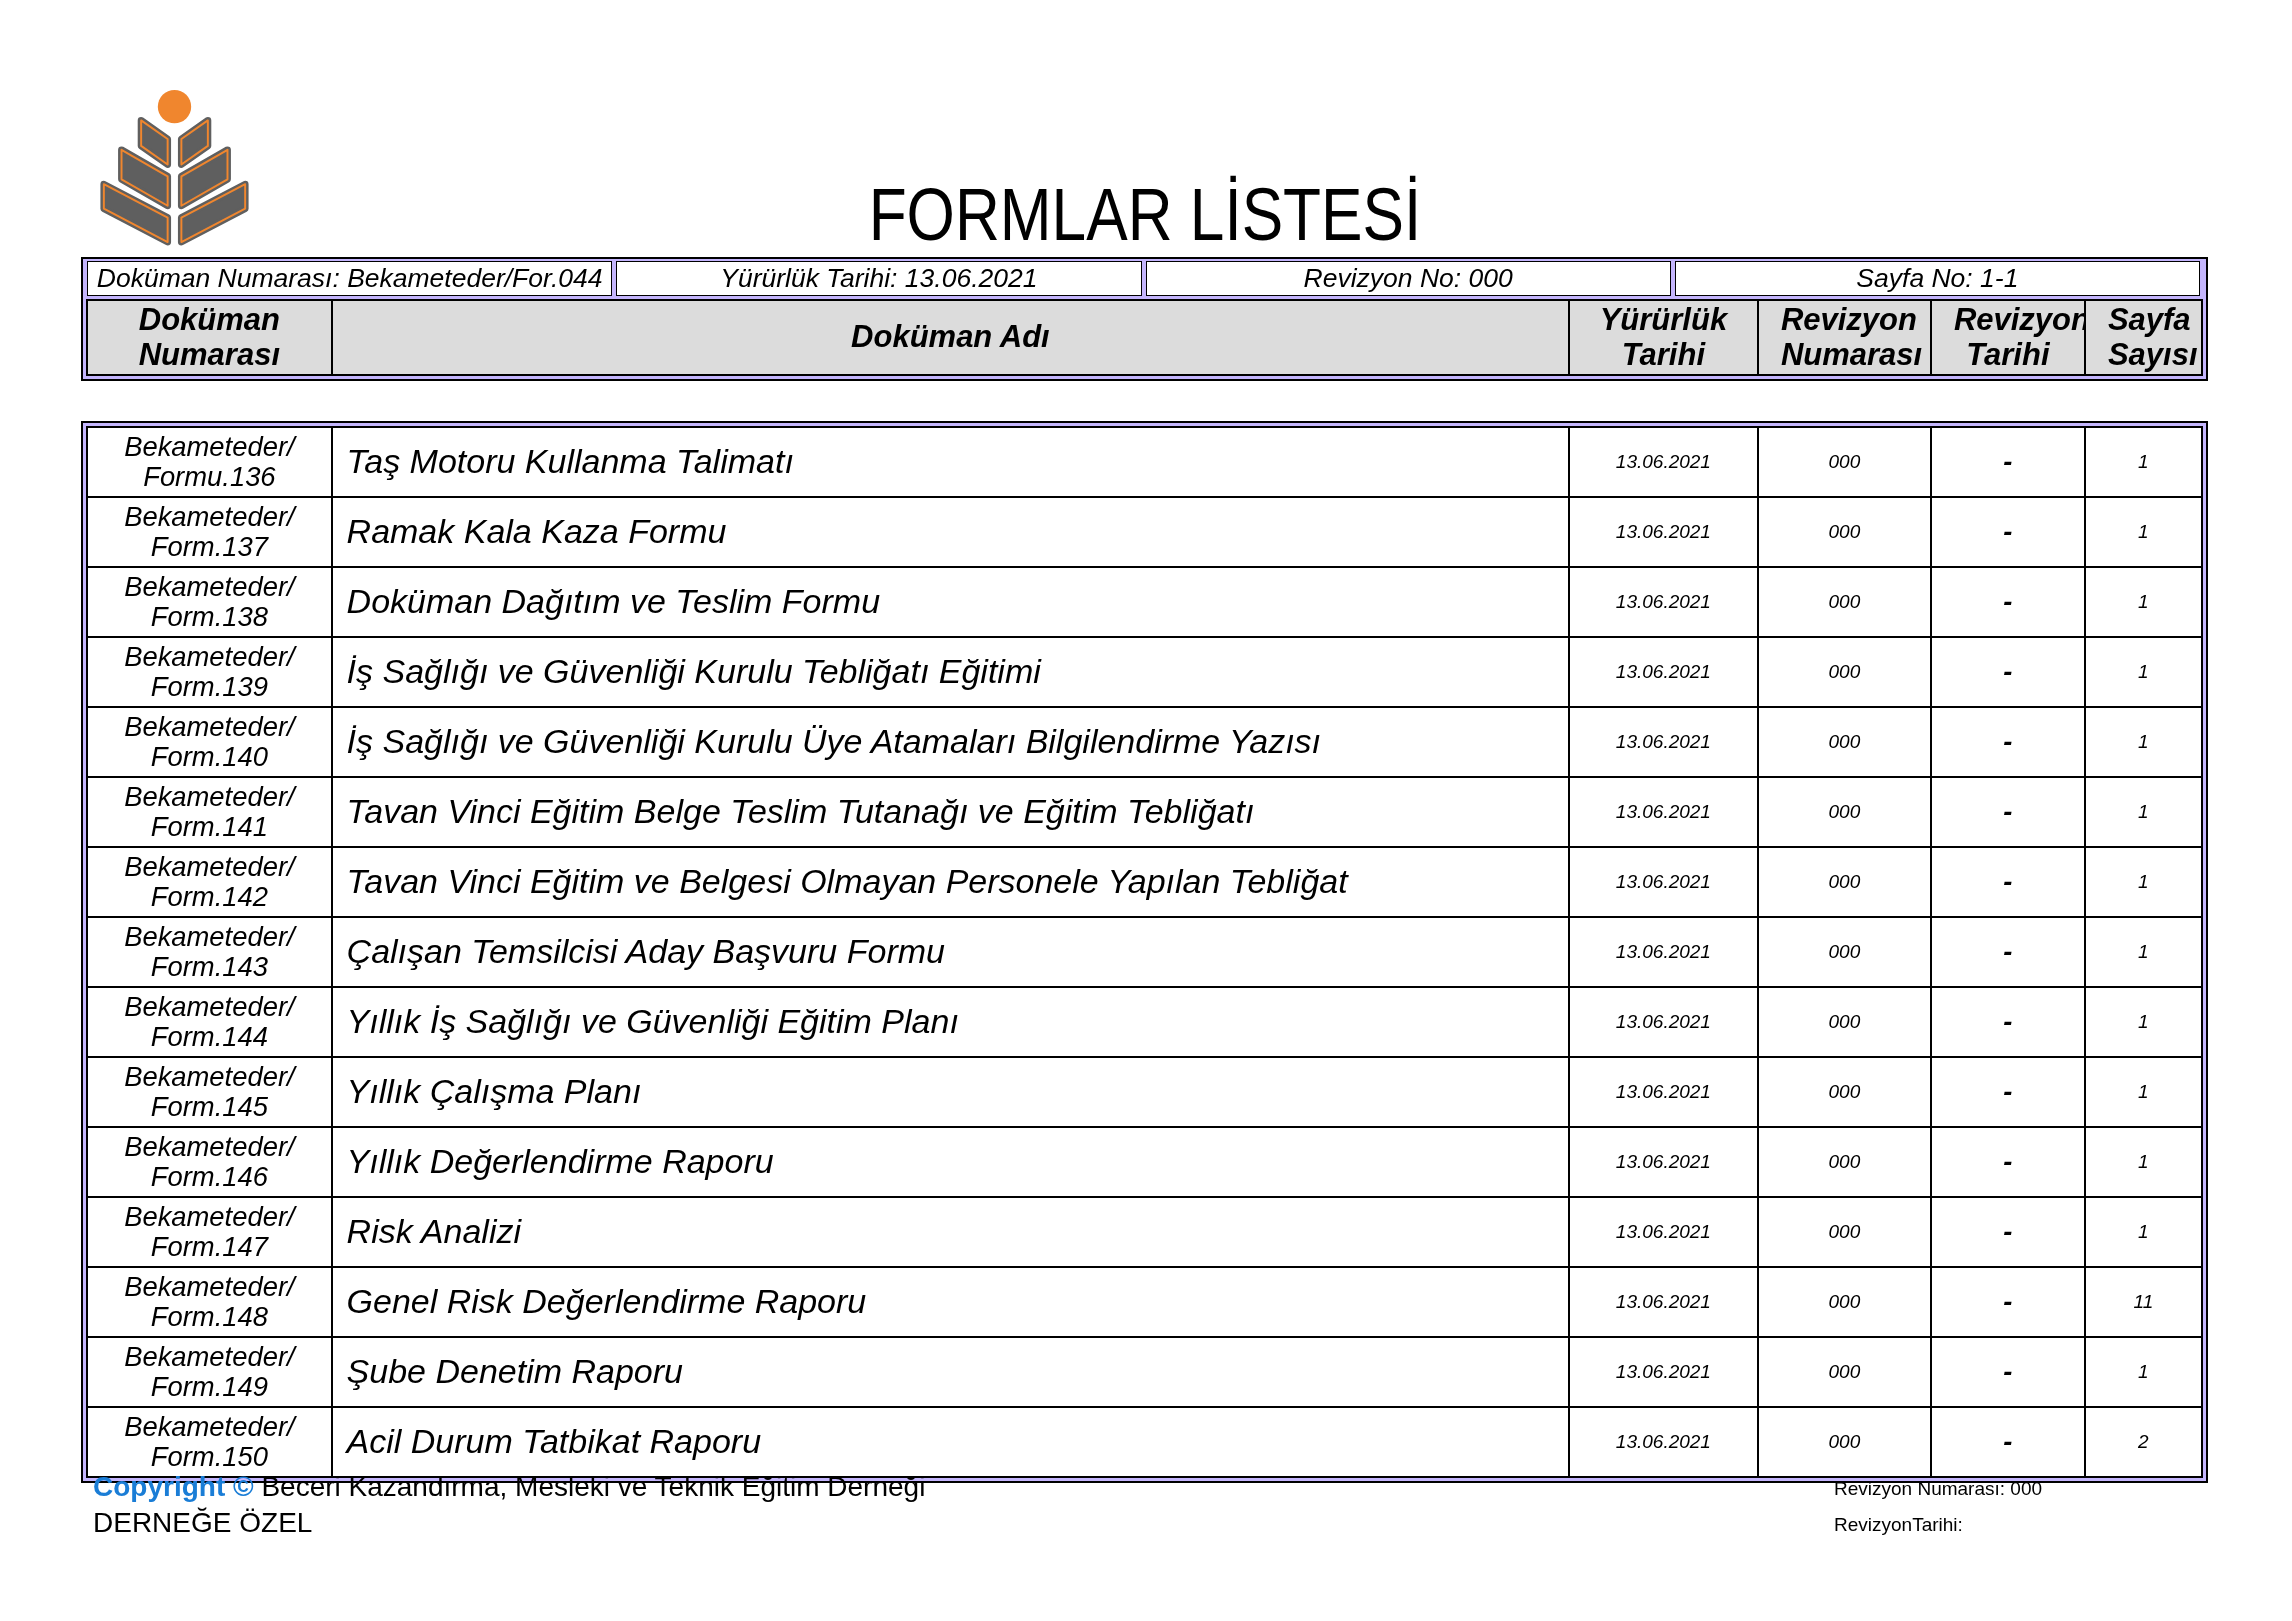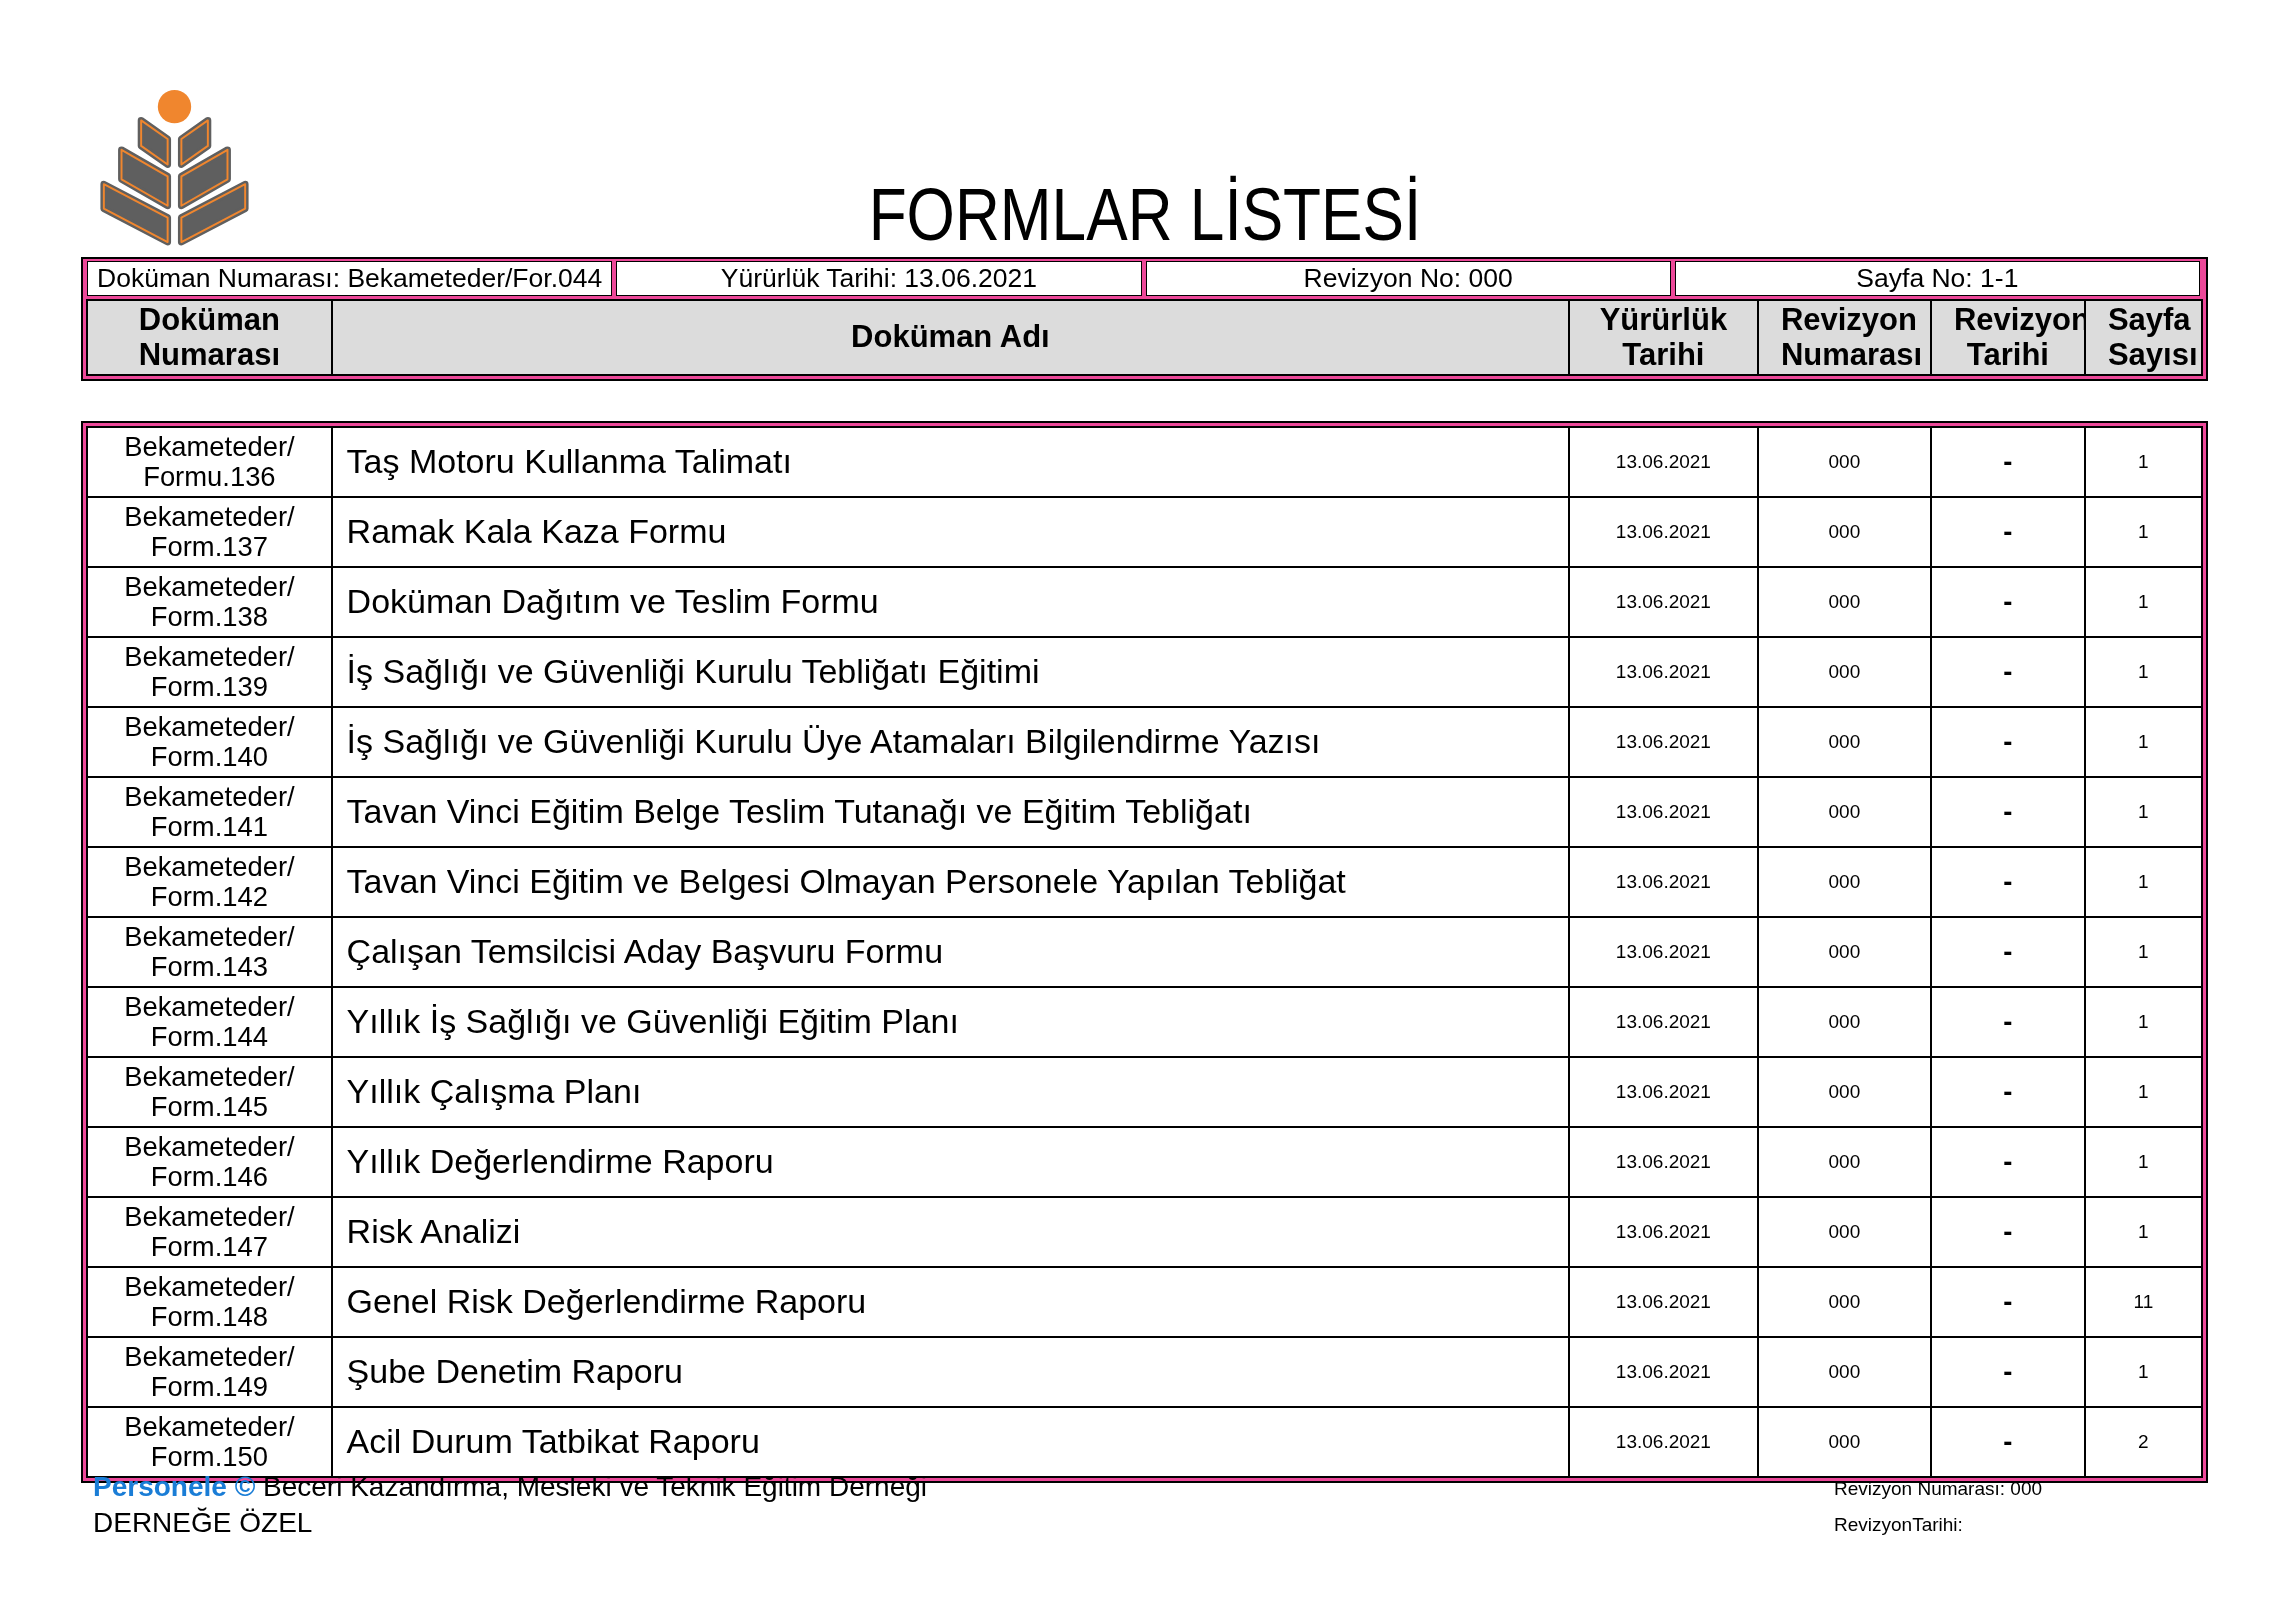--- a/index.html
+++ b/index.html
@@ -9,21 +9,21 @@
     -webkit-font-smoothing:antialiased;
   }
   .logo{position:absolute;left:96px;top:88px;width:157px;height:159px;}
   .title-box{position:absolute;left:83px;top:176px;width:2123px;text-align:center;}
   .title-text{
     display:inline-block;font-size:74px;line-height:78px;font-weight:400;
     transform:scaleX(0.84);transform-origin:center;white-space:nowrap;letter-spacing:0;
   }
   .tbl-wrap{
     position:absolute;left:81px;width:2127px;box-sizing:border-box;
-    border:2.5px solid #000;padding:2.9px;background:#ec4899;
+    border:2.5px solid #000;padding:2.9px;background:#c4b5fd;font-style:italic;
   }
   .info-wrap{top:257px;}
   .data-wrap{top:421px;}
   table{table-layout:fixed;border-color:#000;}
   .info-table{width:2121px;border-collapse:separate;border-spacing:4.9px 0;margin:-1px 0 0 -2.9px;}
   .info-table td{
     border:1.5px solid #000;height:33px;text-align:center;vertical-align:middle;
     font-size:26.5px;background:#fff;overflow:hidden;white-space:nowrap;padding:0 3.9px;
   }
   .colhead-table{width:2115px;border-collapse:collapse;margin-top:2.9px;}
@@ -289,21 +289,21 @@
     <td class="c-rev">000</td>
     <td class="c-revd">-</td>
     <td class="c-pages">2</td>
   </tr>
       </tbody>
   </table>
 </div>
 
 <div class="footer-left">
   <div>
-    <span class="copyright-label" style="color:#1a7dd6;">Personele ©</span><span> Beceri Kazandırma, Mesleki ve Teknik Eğitim Derneği</span>
+    <span class="copyright-label" style="color:#1a7dd6;">Copyright ©</span><span> Beceri Kazandırma, Mesleki ve Teknik Eğitim Derneği</span>
   </div>
   <div>DERNEĞE ÖZEL</div>
 </div>
 
 <div class="footer-right">
   <div>Revizyon Numarası: 000</div>
   <div>RevizyonTarihi:</div>
 </div>
 
 

